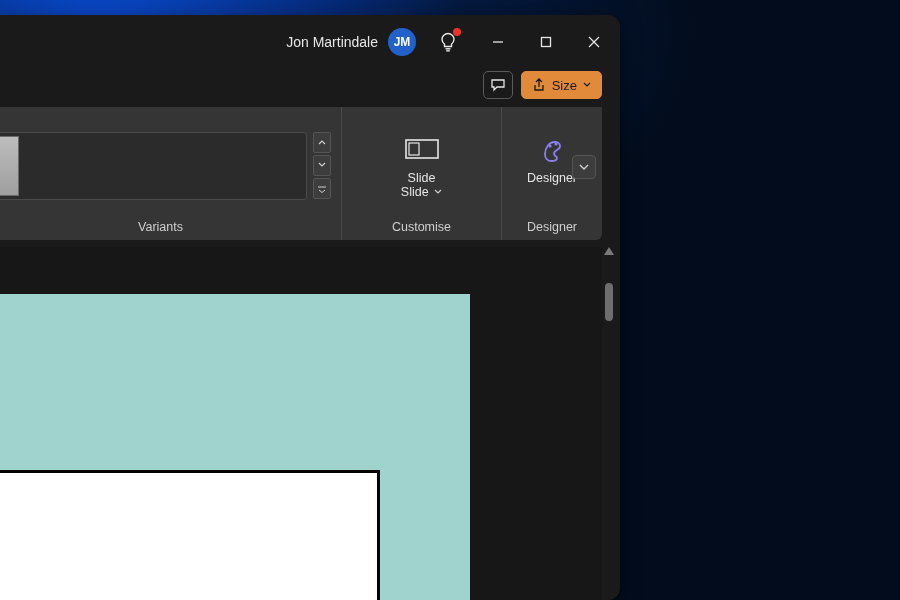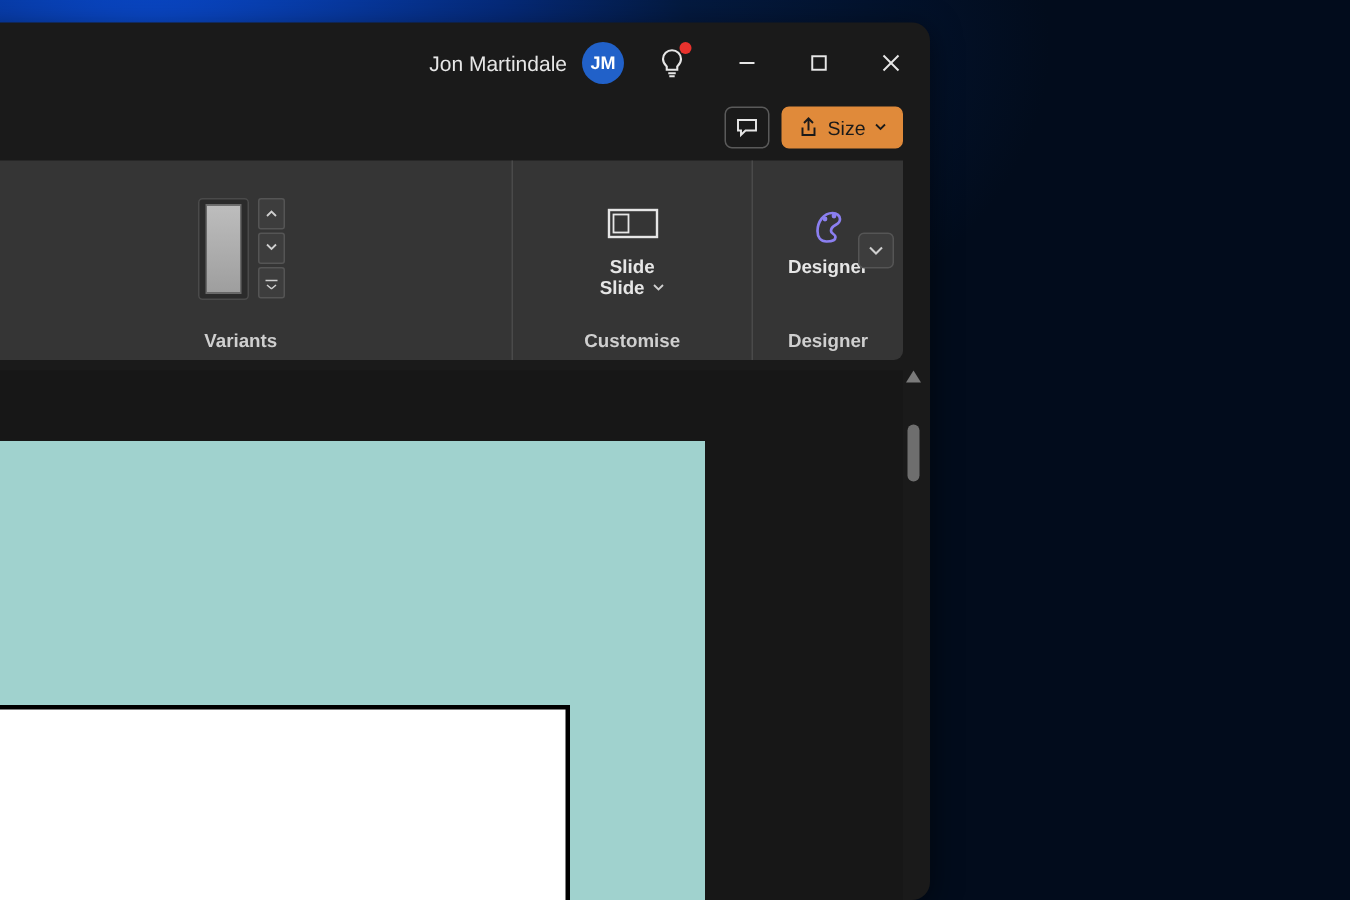--- a/index.html
+++ b/index.html
@@ -74,23 +74,22 @@
     position: absolute;
     top: 92px; left: 0; right: 18px;
     height: 133px;
     background: #353535;
     border-radius: 0 0 6px 6px;
     display: flex;
     align-items: stretch;
   }
   .group {
     position: relative;
-    display: flex; flex-direction: column; align-items: center;
+    display: flex; flex-direction: column; 
     border-right: 1px solid #4a4a4a;
-    font-weight: bold;
   }
   .group:last-child { border-right: none; }
   .group-body { flex: 1; display: flex; align-items: center; justify-content: center; gap: 4px; padding: 8px 10px 0 10px; }
   .group-label { font-size: 12.5px; color: #cfcfcf; padding: 4px 0 6px 0; width: 100%; text-align: center; }
 
   .variants-group { flex: 1; min-width: 0; }
   .gallery {
     flex: 1; height: 68px; background: #2b2b2b;
     border: 1px solid #4a4a4a; border-radius: 3px;
     display: flex; align-items: center; overflow: hidden;

